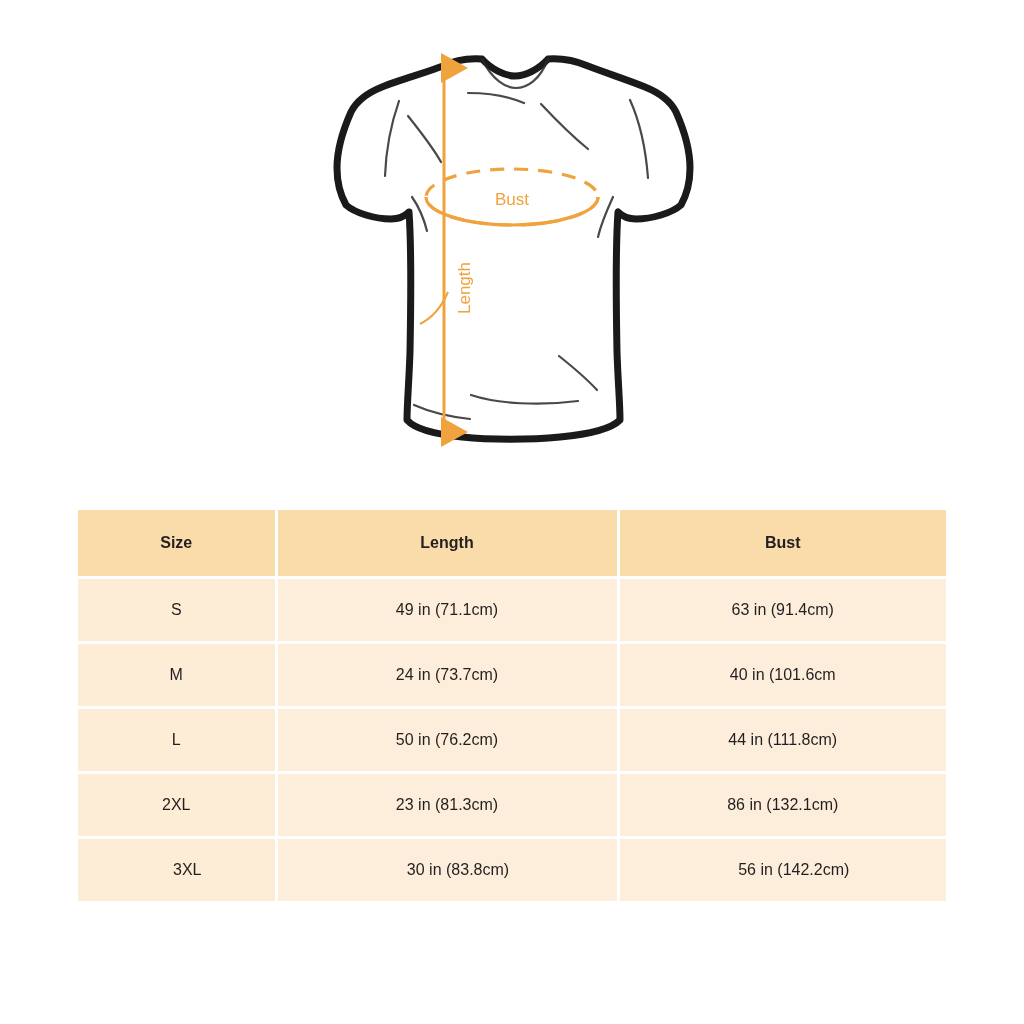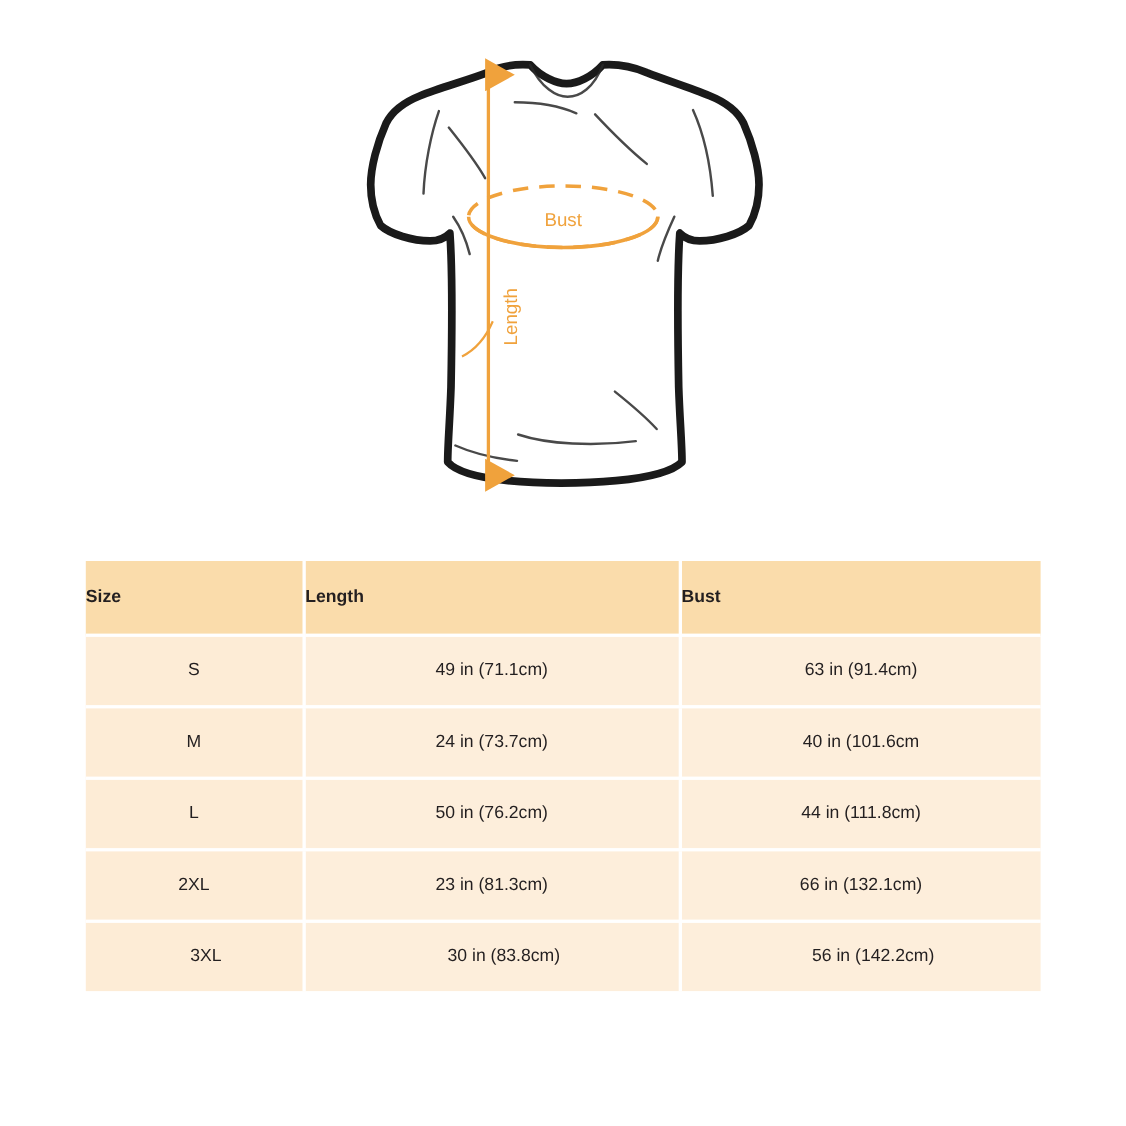--- a/index.html
+++ b/index.html
@@ -40,21 +40,21 @@
   .size-table col.c-size   { width: 198px; }
   .size-table col.c-length { width: 342px; }
   .size-table col.c-bust   { width: 328px; }
 
   .size-table th {
     background: #fadcab;
     color: #231f20;
     font-size: 16px;
     font-weight: bold;
     height: 66px;
-    text-align: left;
+    text-align: center;
     border-right: 3px solid #ffffff;
     border-bottom: 3px solid #ffffff;
     padding: 0;
   }
   .size-table th:last-child { border-right: none; }
 
   .size-table td {
     background: #fdeedb;
     color: #231f20;
     font-size: 16px;
@@ -165,21 +165,21 @@
       <td>40 in (101.6cm</td>
     </tr>
     <tr>
       <td class="size-cell">L</td>
       <td>50 in (76.2cm)</td>
       <td>44 in (111.8cm)</td>
     </tr>
     <tr>
       <td class="size-cell">2XL</td>
       <td>23 in (81.3cm)</td>
-      <td>66 in (132.1cm)</td>
+      <td>86 in (132.1cm)</td>
     </tr>
     <tr>
       <td class="size-cell">3XL</td>
       <td>30 in (83.8cm)</td>
       <td>56 in (142.2cm)</td>
     </tr>
   </tbody>
 </table>
 
 </body></html>

